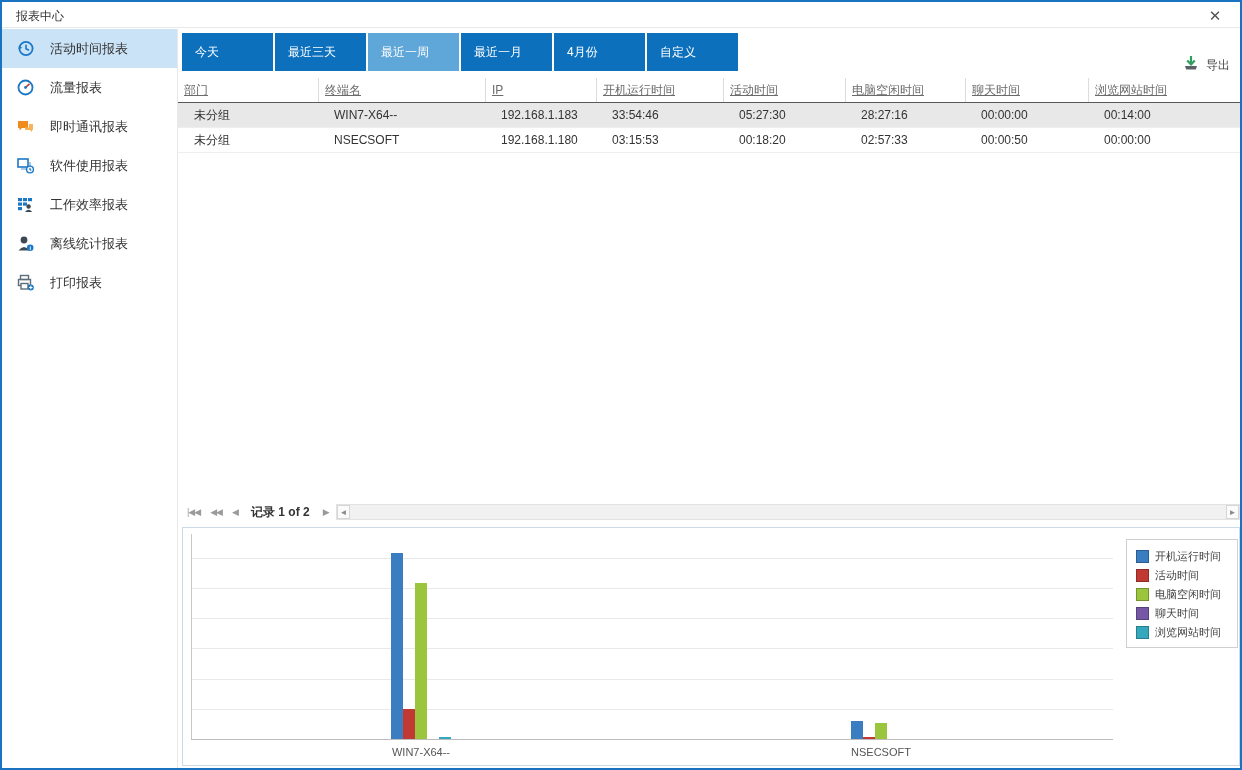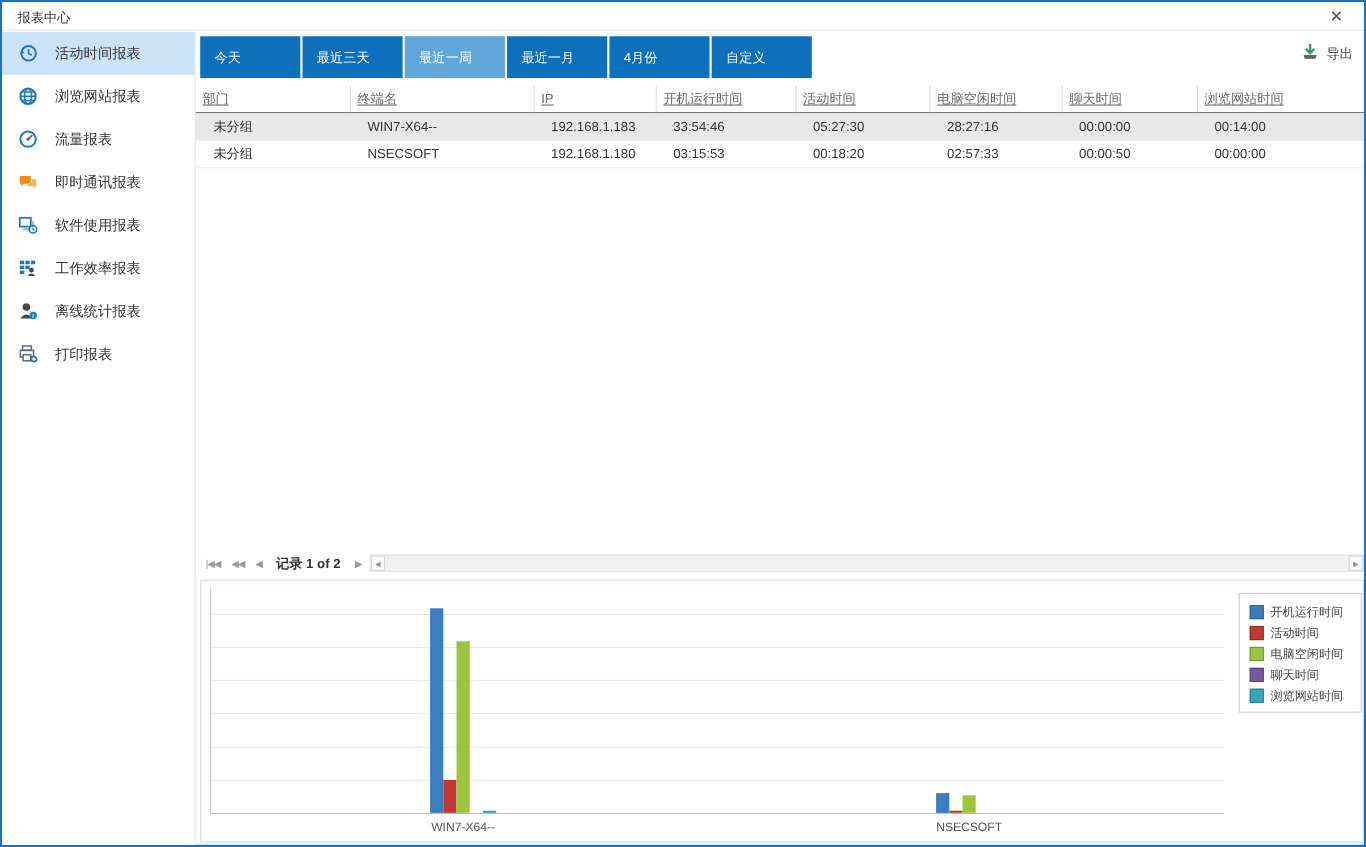--- a/index.html
+++ b/index.html
@@ -16,21 +16,21 @@
   .close-btn { position:absolute; right:14px; top:3px; width:22px; height:22px; text-align:center; line-height:22px; font-size:15px; color:#555; cursor:pointer; }
   
   .sidebar { position:absolute; left:2px; top:29px; width:176px; bottom:2px; background:#fff; border-right:1px solid #e8e8e8; }
   .side-item { position:relative; height:39px; display:flex; align-items:center; padding-left:13px; cursor:pointer; }
   .side-item.sel { background:#cbe3f6;text-align:center; }
   .side-item .icn { width:20px; height:20px; display:inline-flex; align-items:center; justify-content:center; }
   .side-item .lbl { margin-left:15px; font-size:13px; color:#333; }
   
   .tab { position:absolute; top:33px; height:38px; width:91px; background:#0c70bd; color:#fff; font-size:12px; line-height:38px; padding-left:13px; cursor:pointer; }
   .tab.sel { background:#5fa6d9; }
-  .export-btn { position:absolute; top:40px; right:12px; height:18px; display:flex; align-items:center; gap:7px; cursor:pointer; }
+  .export-btn { position:absolute; top:56px; right:12px; height:18px; display:flex; align-items:center; gap:7px; cursor:pointer; }
   .export-btn .lbl { font-size:12px; color:#444; }
   
   .thead { position:absolute; left:178px; top:78px; right:2px; height:25px; background:#fff; border-bottom:1px solid #595959; }
   .th { position:absolute; top:0; height:24px; line-height:24px; font-size:12px; color:#6b6b6b; padding-left:6px; border-left:1px solid #dcdcdc; cursor:pointer; overflow:hidden; white-space:nowrap;text-decoration:underline; }
   .th:first-child { border-left:none; }
   .trow { position:absolute; left:178px; right:2px; height:25px; border-bottom:1px solid #eeeeee; cursor:pointer; }
   .trow.sel { background:#e8e8e8; }
   .td { position:absolute; top:0; height:24px; line-height:24px; font-size:12px; color:#333; padding-left:16px; overflow:hidden; white-space:nowrap; }
   
   .pager { position:absolute; left:182px; top:503px; height:18px; display:flex; align-items:center; }
@@ -64,30 +64,20 @@
   <div class="sidebar">
       <div class="side-item sel">
         <span class="icn">
           <svg width="19" height="19" viewBox="0 0 19 19">
             <circle cx="10" cy="9.5" r="6.6" fill="none" stroke="#1b78c5" stroke-width="1.8"></circle>
             <path d="M10 5.8 V9.7 L13 11.2" fill="none" stroke="#1b78c5" stroke-width="1.6"></path>
             <path d="M3.2 6.2 L2.6 10 L6.2 9" fill="#1b78c5"></path>
           </svg>
         </span>
         <span class="lbl">活动时间报表</span>
-      </div>
-      <div class="side-item">
-        <span class="icn">
-          <svg width="19" height="19" viewBox="0 0 19 19">
-            <circle cx="9.5" cy="9.5" r="7" fill="none" stroke="#1b78c5" stroke-width="1.8"></circle>
-            <ellipse cx="9.5" cy="9.5" rx="3.2" ry="7" fill="none" stroke="#1b78c5" stroke-width="1.4"></ellipse>
-            <path d="M2.5 9.5 h14 M3.6 5.6 h11.8 M3.6 13.4 h11.8" stroke="#1b78c5" stroke-width="1.3"></path>
-          </svg>
-        </span>
-        <span class="lbl">浏览网站报表</span>
       </div>
       <div class="side-item">
         <span class="icn">
           <svg width="19" height="19" viewBox="0 0 19 19">
             <circle cx="9.5" cy="9.5" r="7" fill="none" stroke="#1b78c5" stroke-width="1.8"></circle>
             <path d="M9.5 9.5 L13.5 5.8" stroke="#c0392b" stroke-width="1.6"></path>
             <circle cx="9.5" cy="9.5" r="1.4" fill="#1b78c5"></circle>
           </svg>
         </span>
         <span class="lbl">流量报表</span>

